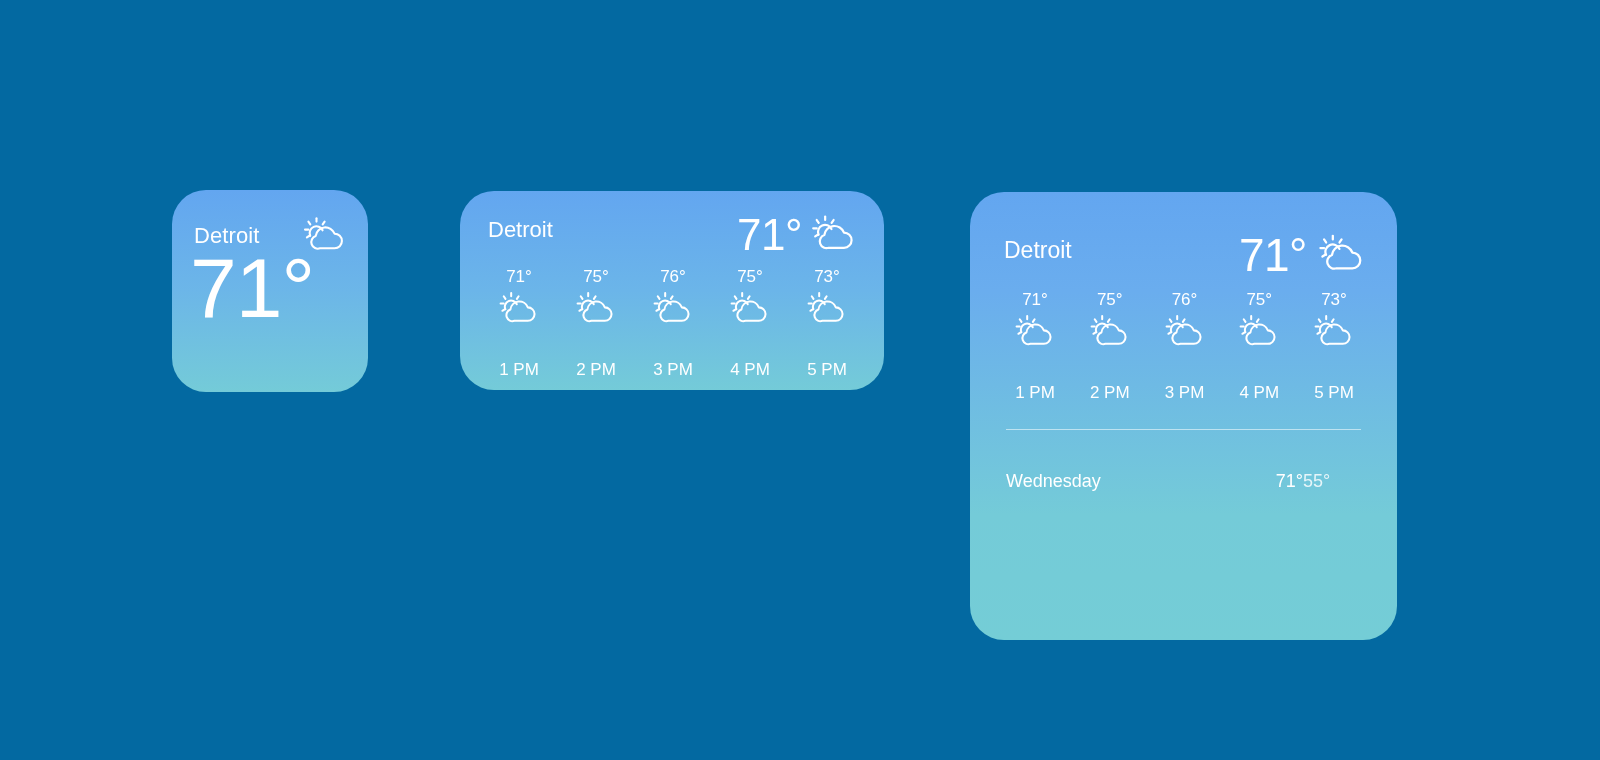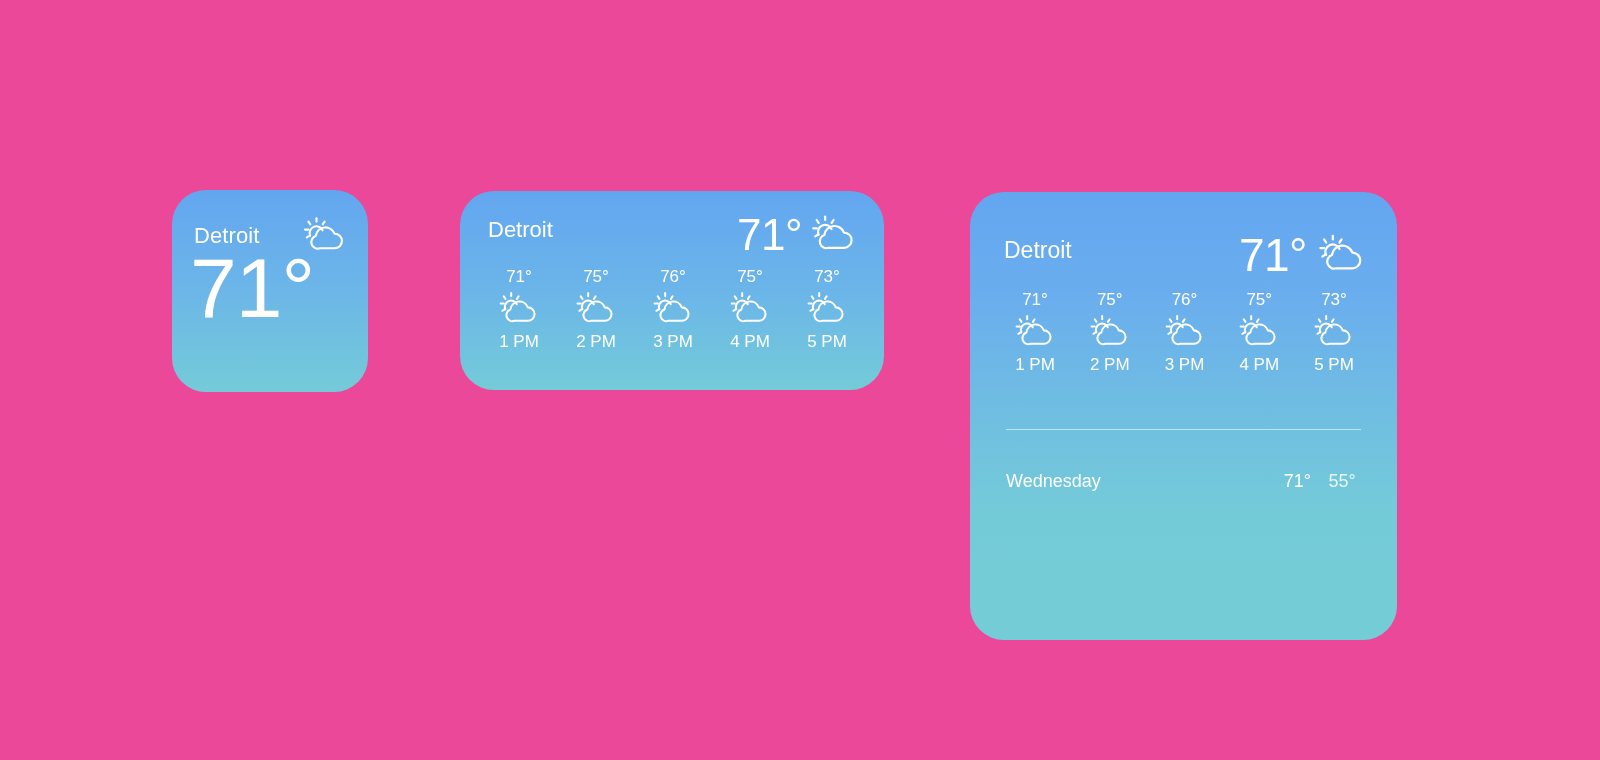--- a/index.html
+++ b/index.html
@@ -11,21 +11,21 @@
     width: 1600px;
     height: 760px;
     overflow: hidden;
     font-family: "Liberation Sans", sans-serif;
     -webkit-font-smoothing: antialiased;
   }
   .stage {
     position: relative;
     width: 1600px;
     height: 760px;
-    background: #ec4899;
+    background: #0369a1;
   }
 
   
   .widget {
     position: absolute;
     border-radius: 34px;
     overflow: hidden;
     color: #ffffff;
     background-image: linear-gradient(to bottom, #63a6f0 0%, #6ab4ea 45%, #74c9da 100%);
   }
@@ -119,20 +119,21 @@
     font-size: 17px;
     font-weight: 400;
     line-height: 20px;
     color: #ffffff;
   }
   .hour-col .h-label {
     font-size: 17px;
     font-weight: 400;
     line-height: 20px;
     color: #ffffff;
+    margin-top: 28px;
   }
 
   
   .w-large {
     left: 970px;
     top: 192px;
     width: 427px;
     height: 448px;
     background-image: linear-gradient(to bottom, #63a6f0 0%, #6aadee 22%, #6fbde2 48%, #74cbd8 72%, #74cdd6 100%);
   }
@@ -175,21 +176,21 @@
     position: absolute;
     left: 36px;
     right: 36px;
     top: 237px;
     height: 1px;
     background: rgba(255,255,255,0.55);
   }
   .lg-days {
     position: absolute;
     left: 36px;
-    right: 24px;
+    right: 32px;
     top: 262px;
   }
   .day-row {
     display: flex;
     align-items: center;
     height: 55px;
   }
   .day-row .d-name {
     flex: 1 1 auto;
     font-size: 18px;
@@ -198,21 +199,21 @@
   }
   .day-row .d-hi {
     width: 62px;
     text-align: right;
     font-size: 18px;
     font-weight: 400;
     color: #ffffff;
   }
   .day-row .d-lo {
     width: 62px;
-    text-align: center;
+    text-align: left;
     font-size: 18px;
     font-weight: 400;
     color: rgba(255,255,255,0.82);
   }
 
   
   .wicon { display: block; }
 </style>
 </head>
 <body>

